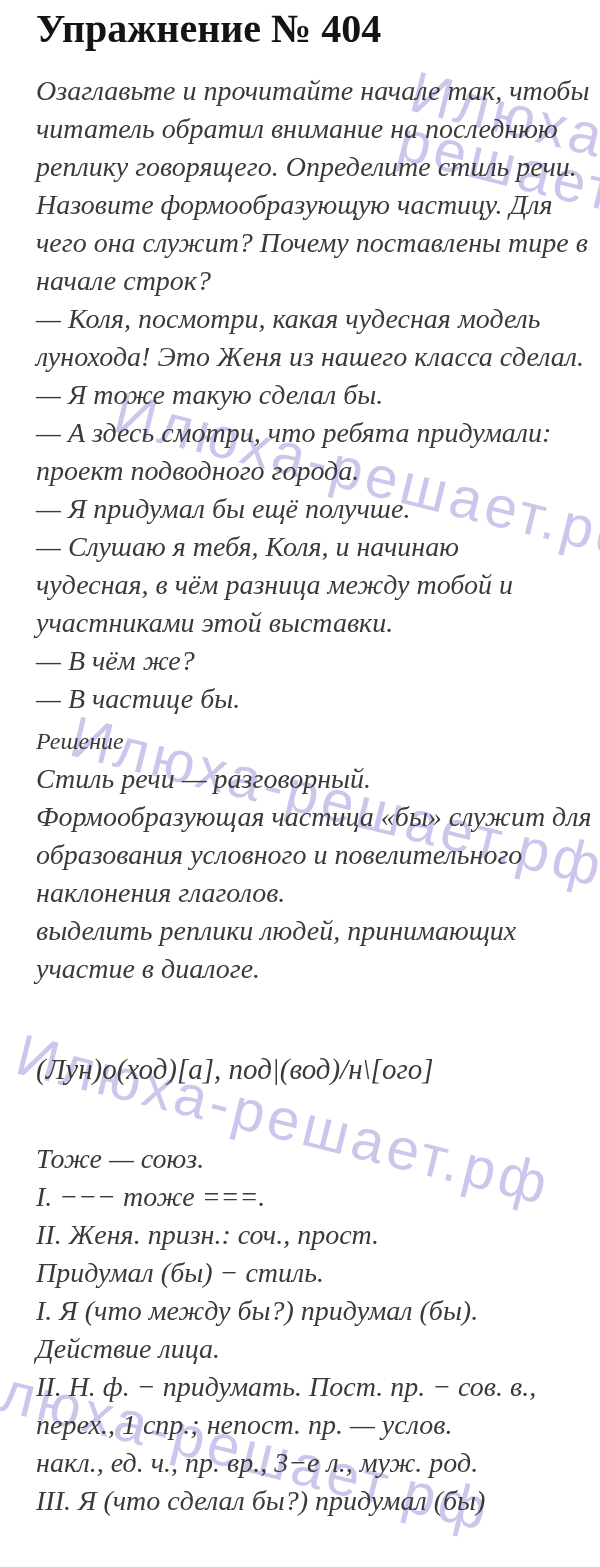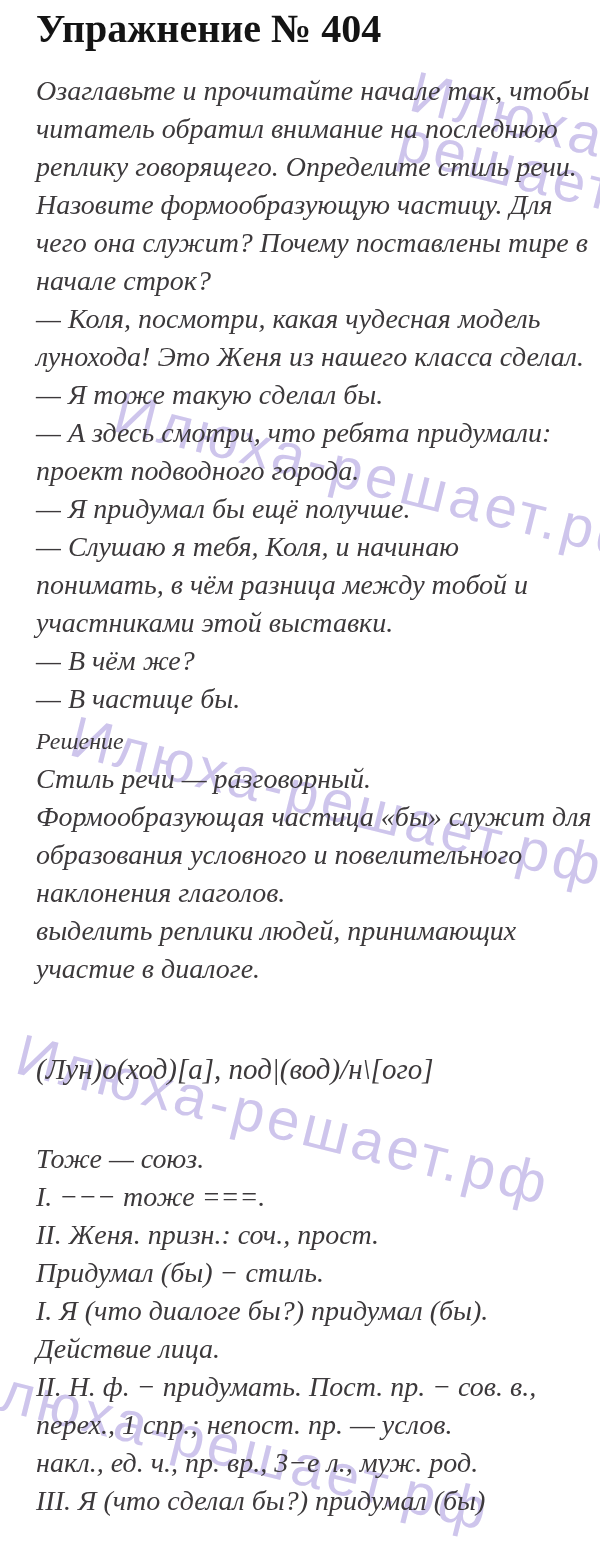--- a/index.html
+++ b/index.html
@@ -104,21 +104,21 @@
       <div class="line">Назовите формообразующую частицу. Для</div>
       <div class="line">чего она служит? Почему поставлены тире в</div>
       <div class="line">начале строк?</div>
       <div class="line">— Коля, посмотри, какая чудесная модель</div>
       <div class="line">лунохода! Это Женя из нашего класса сделал.</div>
       <div class="line">— Я тоже такую сделал бы.</div>
       <div class="line">— А здесь смотри, что ребята придумали:</div>
       <div class="line">проект подводного города.</div>
       <div class="line">— Я придумал бы ещё получше.</div>
       <div class="line">— Слушаю я тебя, Коля, и начинаю</div>
-      <div class="line">понимать, в чём разница между тобой и</div>
+      <div class="line">чудесная, в чём разница между тобой и</div>
       <div class="line">участниками этой выставки.</div>
       <div class="line">— В чём же?</div>
       <div class="line">— В частице бы.</div>
     </div>
 
     <div class="solution-heading">Решение</div>
 
     <div class="solution-block">
       <div class="line">Стиль речи — разговорный.</div>
       <div class="line">Формообразующая частица «бы» служит для</div>
@@ -128,21 +128,21 @@
       <div class="line">участие в диалоге.</div>
     </div>
 
     <div class="morpheme">(Лун)о(ход)[а], под|(вод)/н\[ого]</div>
 
     <div class="parsing-block">
       <div class="line">Тоже — союз.</div>
       <div class="line">I. −−− тоже ===.</div>
       <div class="line">II. Женя. призн.: соч., прост.</div>
       <div class="line">Придумал (бы) − стиль.</div>
-      <div class="line">I. Я (что диалоге бы?) придумал (бы).</div>
+      <div class="line">I. Я (что между бы?) придумал (бы).</div>
       <div class="line">Действие лица.</div>
       <div class="line">II. Н. ф. − придумать. Пост. пр. − сов. в.,</div>
       <div class="line">перех., 1 спр.; непост. пр. — услов.</div>
       <div class="line">накл., ед. ч., пр. вр., 3−е л., муж. род.</div>
       <div class="line">III. Я (что сделал бы?) придумал (бы)</div>
     </div>
 
   </div>
 </div>
 

